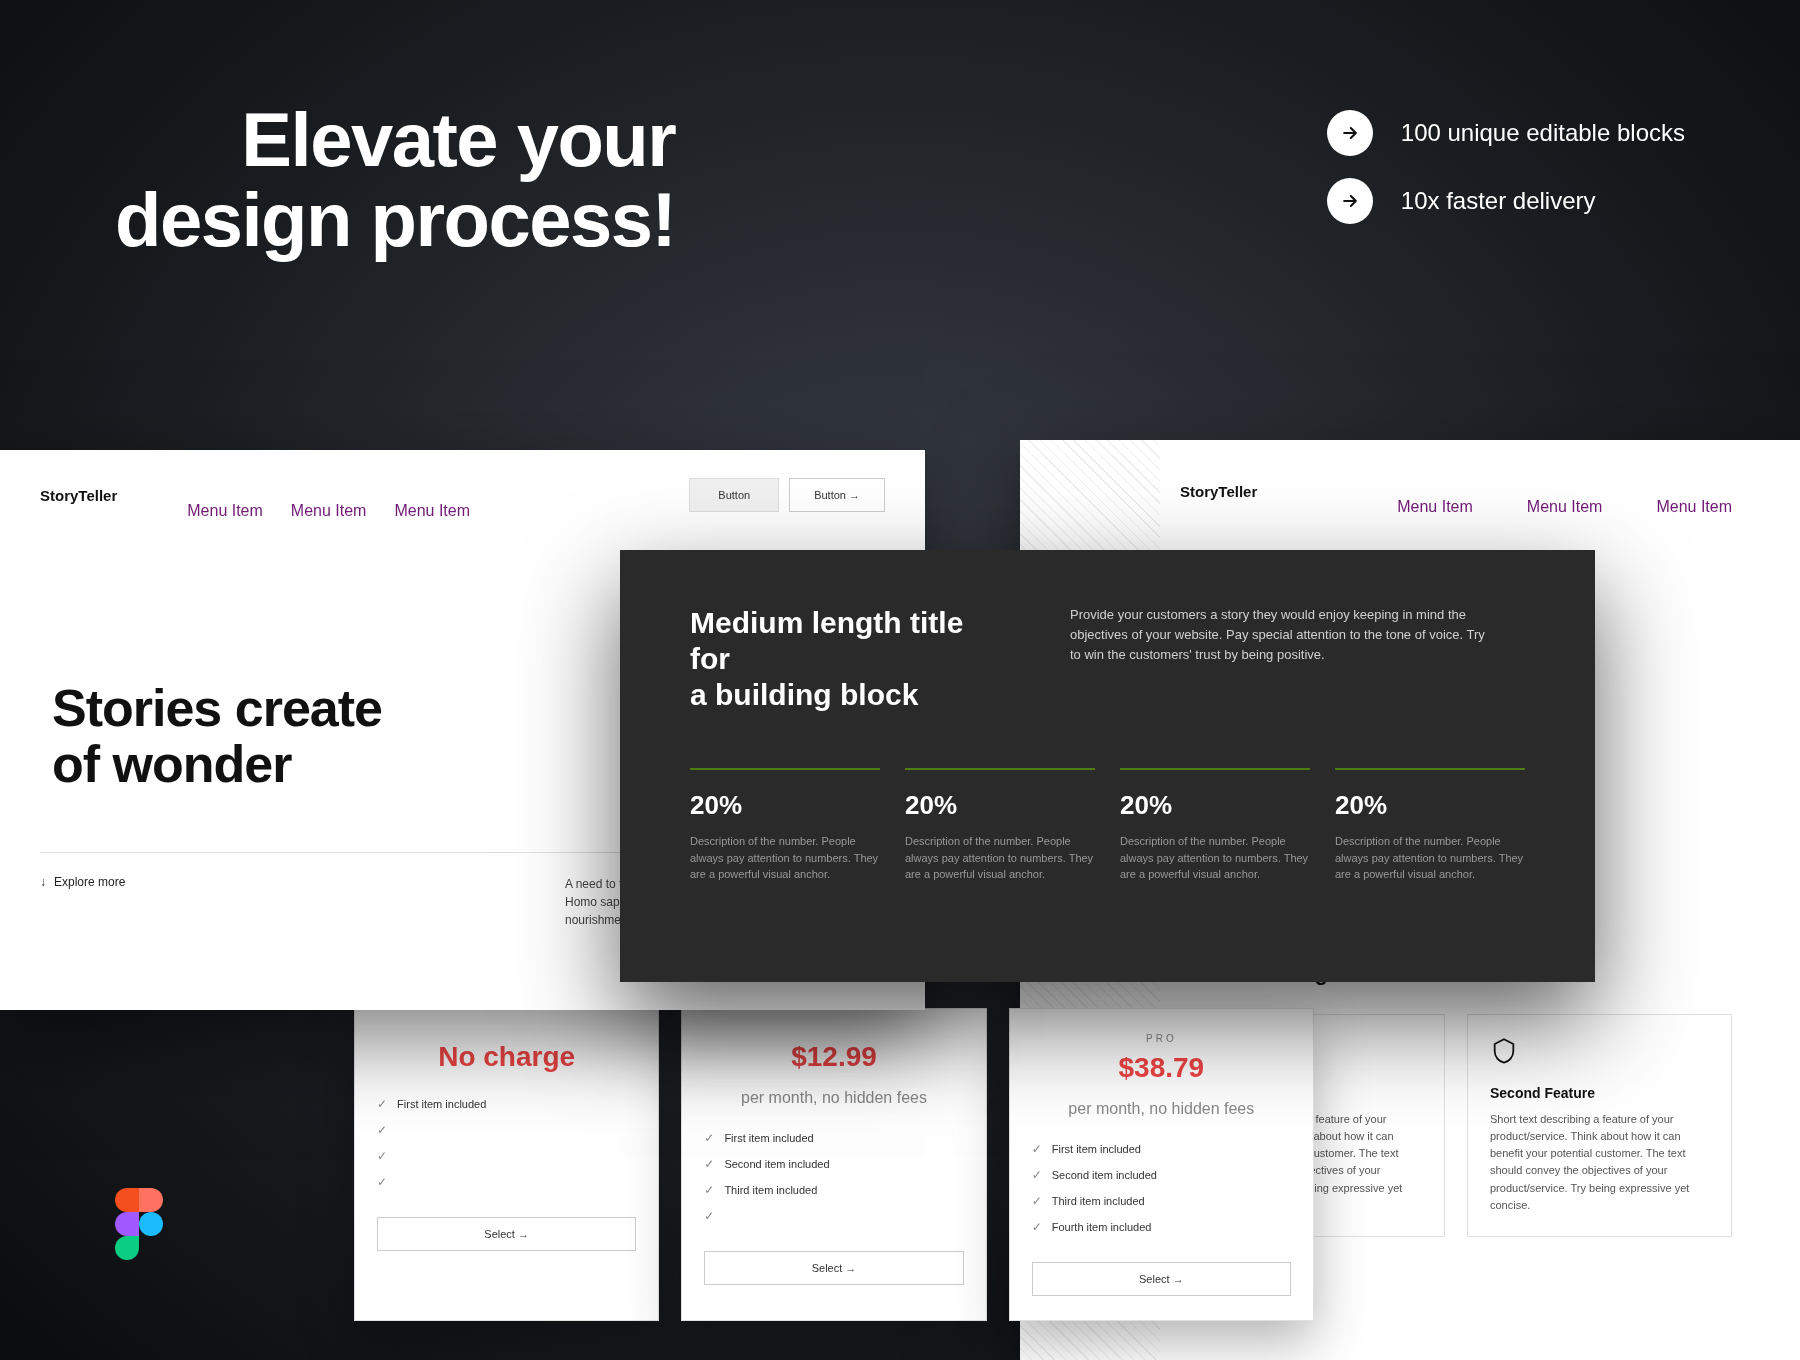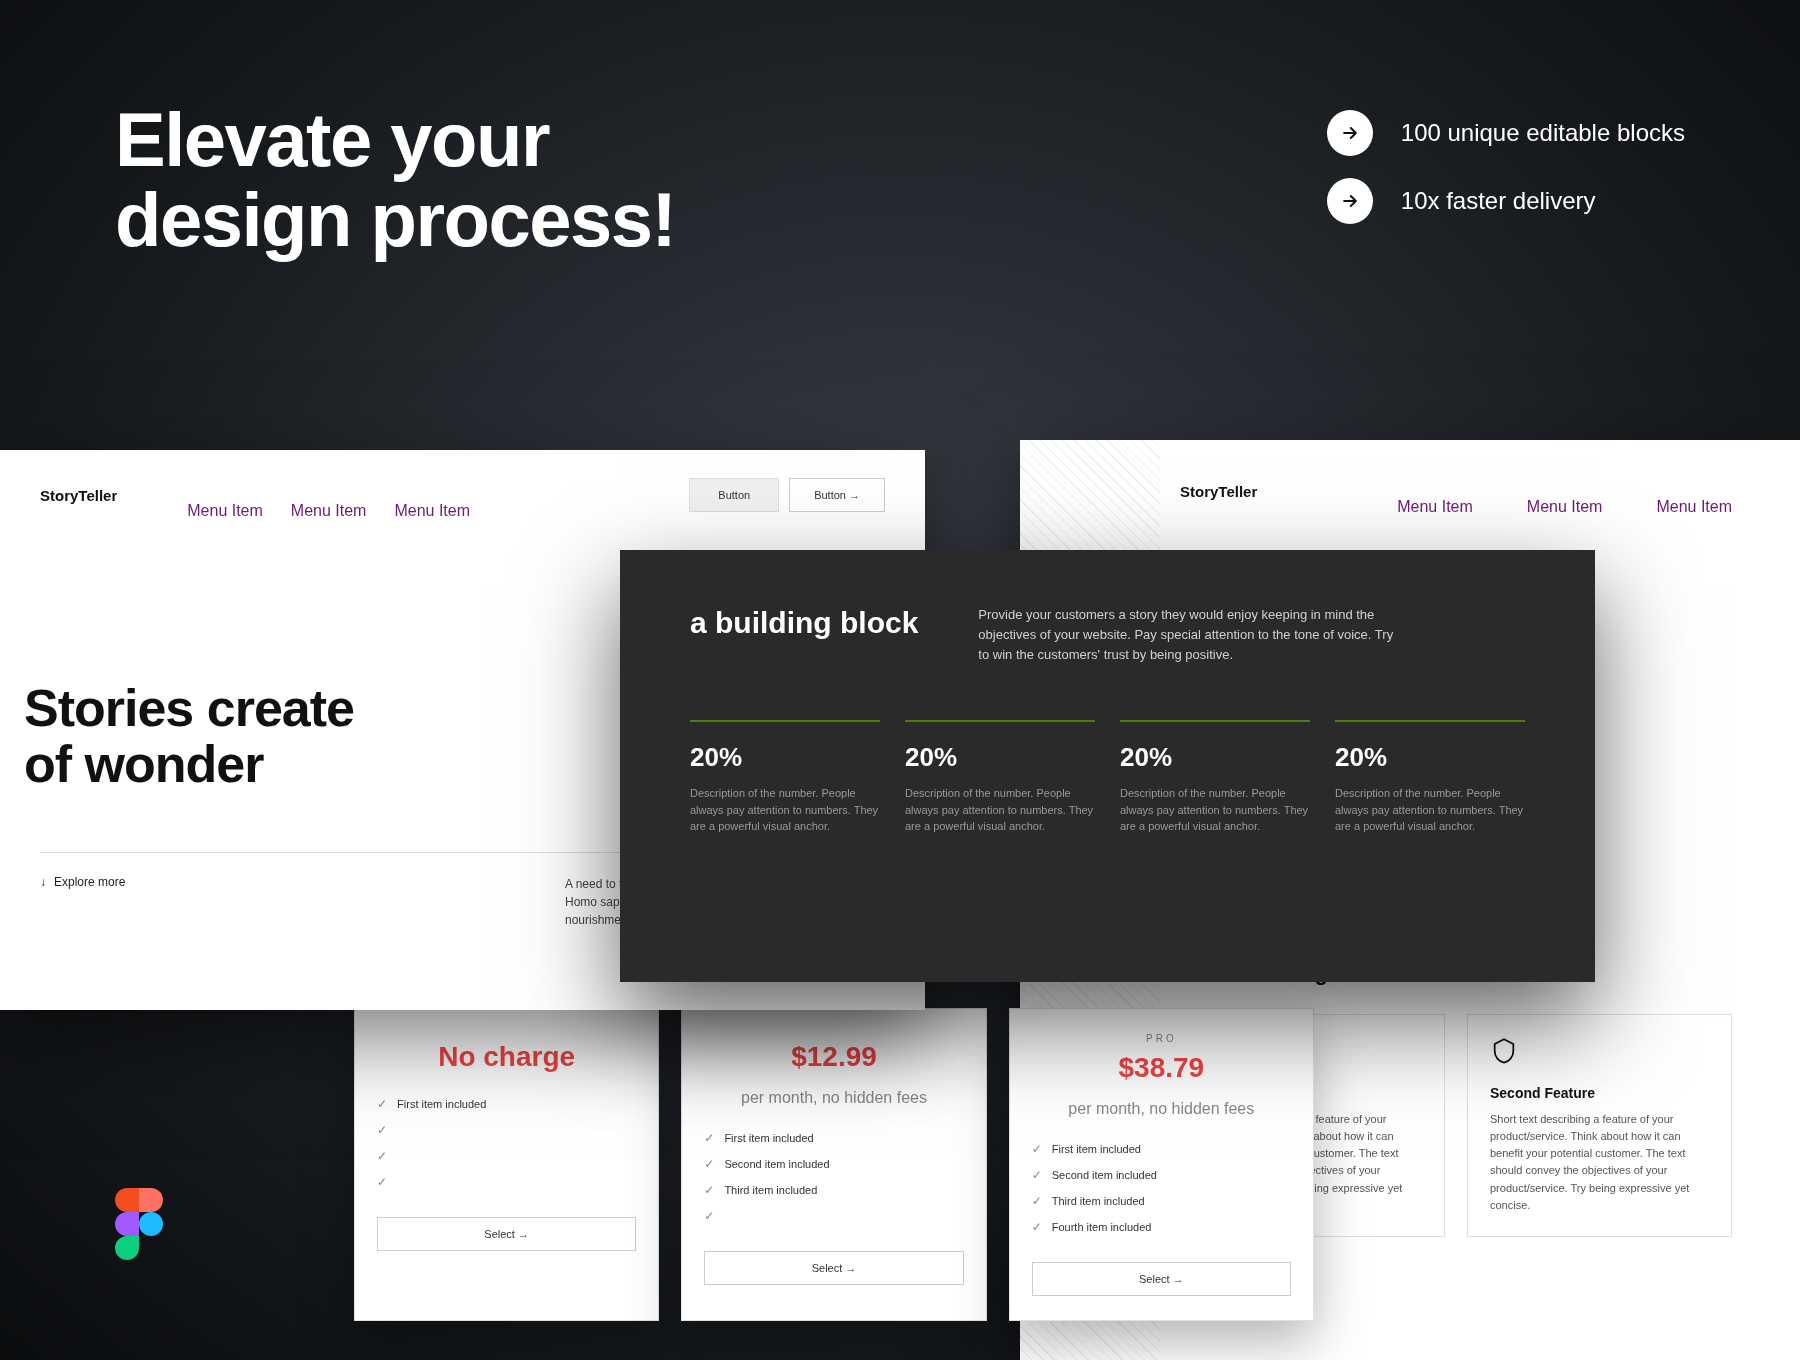--- a/index.html
+++ b/index.html
@@ -6,21 +6,21 @@
 body {
   width: 1800px;
   height: 1360px;
   background: radial-gradient(ellipse at 50% 45%, #3a3f47 0%, #1a1d21 60%, #0a0c0e 100%);
   font-family: -apple-system, BlinkMacSystemFont, "Segoe UI", Helvetica, Arial, sans-serif;
   overflow: hidden;
   position: relative;
 }
 
 
-.hero { position: absolute; top: 100px; left: 115px; right: 115px; display: flex; justify-content: space-between; }
+.hero { position: absolute; top: 100px; left: 115px; right: 115px; display: flex; justify-content: space-between; text-align: right; }
 .hero-title { color: #fff; font-size: 76px; font-weight: 700; line-height: 1.05; letter-spacing: -1.5px; }
 .hero-bullets { padding-top: 10px; }
 .bullet-row { display: flex; align-items: center; margin-bottom: 22px; }
 .bullet-icon {
   width: 46px; height: 46px; border-radius: 50%; background: #fff;
   display: flex; align-items: center; justify-content: center; margin-right: 28px;
 }
 .bullet-icon svg { width: 20px; height: 20px; }
 .bullet-text { color: #fff; font-size: 24px; font-weight: 400; }
 
@@ -34,21 +34,21 @@
 .menu-item { font-size: 16px; color: #701a75; margin-right: 28px; margin-top: 32px; }
 .card-a-btns { margin-left: auto; display: flex; gap: 10px; padding-left: 28px; }
 .btn-ghost {
   background: #f0f0f0; border: 1px solid #ddd; font-size: 11px; color: #333;
   padding: 10px 28px; cursor: pointer;
 }
 .btn-outline {
   background: #fff; border: 1px solid #ccc; font-size: 11px; color: #333;
   padding: 10px 24px; cursor: pointer;
 }
-.card-a-hero { padding: 140px 24px 0; }
+.card-a-hero { padding: 140px 52px 0; }
 .card-a-title { font-size: 52px; font-weight: 700; color: #111; line-height: 1.08; letter-spacing: -1px; }
 .card-a-divider { border-top: 1px solid #ddd; margin: 60px 40px 0; }
 .card-a-footer { display: flex; align-items: flex-start; padding: 22px 40px; gap: 40px; }
 .explore { font-size: 12px; color: #222; display: flex; align-items: center; gap: 8px; }
 .card-a-desc { font-size: 12px; color: #444; line-height: 1.5; margin-left: auto; max-width: 320px; }
 
 
 .card-b {
   position: absolute; left: 620px; top: 550px; width: 975px; height: 432px;
   background: #2a2a2a; box-shadow: 0 40px 90px rgba(0,0,0,0.6);
@@ -277,20 +277,21 @@
       <span>↓</span>
       <span>Explore more</span>
     </div>
     <div class="card-a-desc">A need to tell and hear stories is essential to the species Homo sapiens — second in necessity apparently after nourishment</div>
   </div>
 </div>
 
 <div class="card-b">
   <div class="card-b-top">
     <div class="card-b-title">
+      <div>Medium length title for</div>
       <div>a building block</div>
     </div>
     <div class="card-b-desc">Provide your customers a story they would enjoy keeping in mind the objectives of your website. Pay special attention to the tone of voice. Try to win the customers' trust by being positive.</div>
   </div>
   <div class="stats">
     <div class="stat">
       <div class="stat-val">20%</div>
       <div class="stat-desc">Description of the number. People always pay attention to numbers. They are a powerful visual anchor.</div>
     </div>
     <div class="stat">

